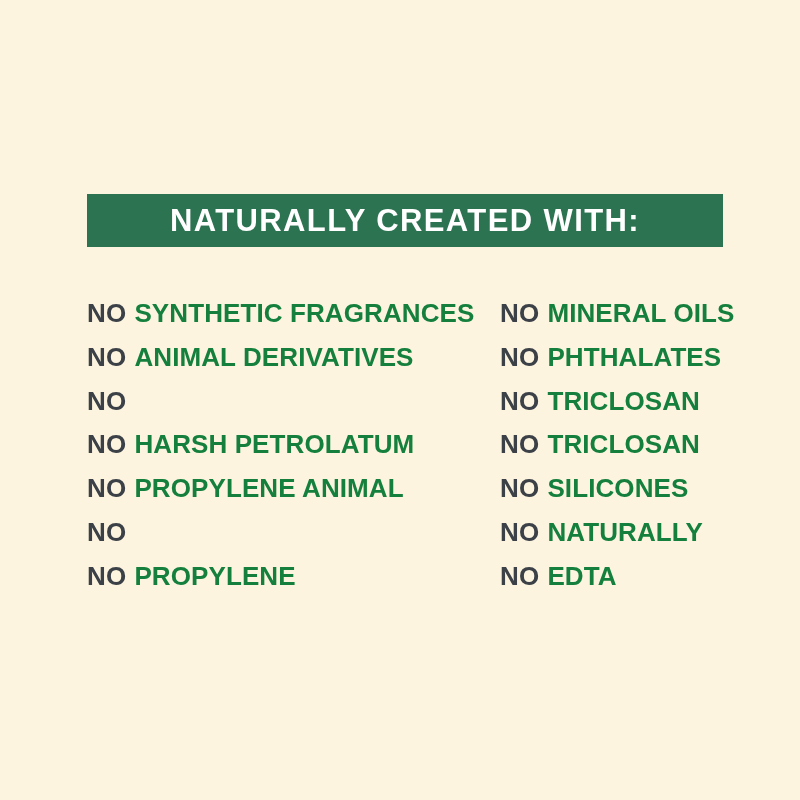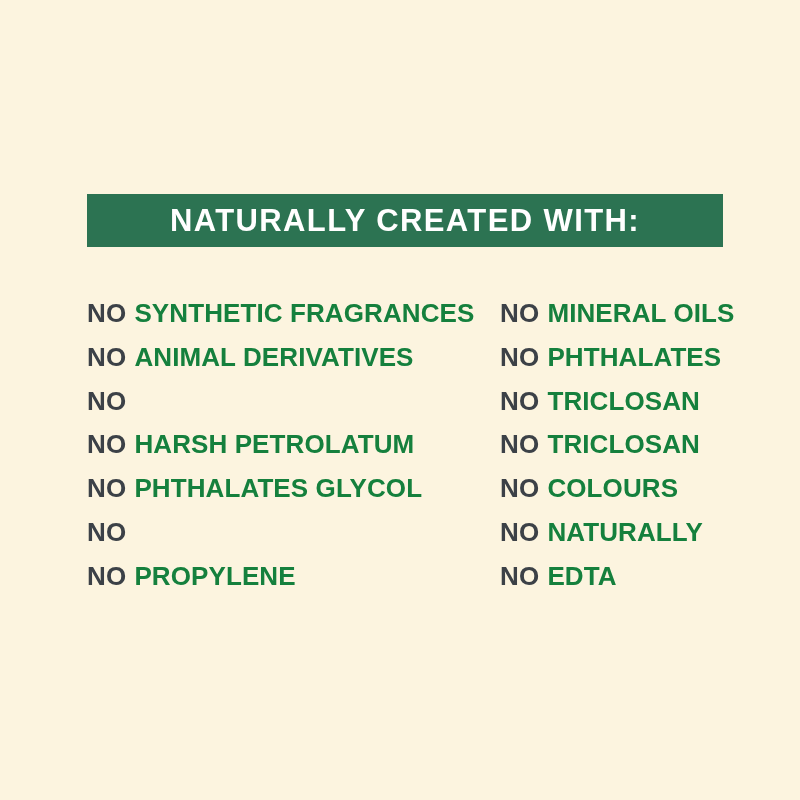--- a/index.html
+++ b/index.html
@@ -112,21 +112,21 @@
       </div>
       <div class="list-item">
         <span class="item-no">NO</span>
       </div>
       <div class="list-item">
         <span class="item-no">NO</span>
         <span class="item-text">HARSH PETROLATUM</span>
       </div>
       <div class="list-item">
         <span class="item-no">NO</span>
-        <span class="item-text">PHTHALATES GLYCOL</span>
+        <span class="item-text">PROPYLENE ANIMAL</span>
       </div>
       <div class="list-item">
         <span class="item-no">NO</span>
       </div>
       <div class="list-item">
         <span class="item-no">NO</span>
         <span class="item-text">PROPYLENE</span>
       </div>
     </div>
 
@@ -142,21 +142,21 @@
       <div class="list-item">
         <span class="item-no">NO</span>
         <span class="item-text">TRICLOSAN</span>
       </div>
       <div class="list-item">
         <span class="item-no">NO</span>
         <span class="item-text">TRICLOSAN</span>
       </div>
       <div class="list-item">
         <span class="item-no">NO</span>
-        <span class="item-text">COLOURS</span>
+        <span class="item-text">SILICONES</span>
       </div>
       <div class="list-item">
         <span class="item-no">NO</span>
         <span class="item-text">NATURALLY</span>
       </div>
       <div class="list-item">
         <span class="item-no">NO</span>
         <span class="item-text">EDTA</span>
       </div>
     </div>

